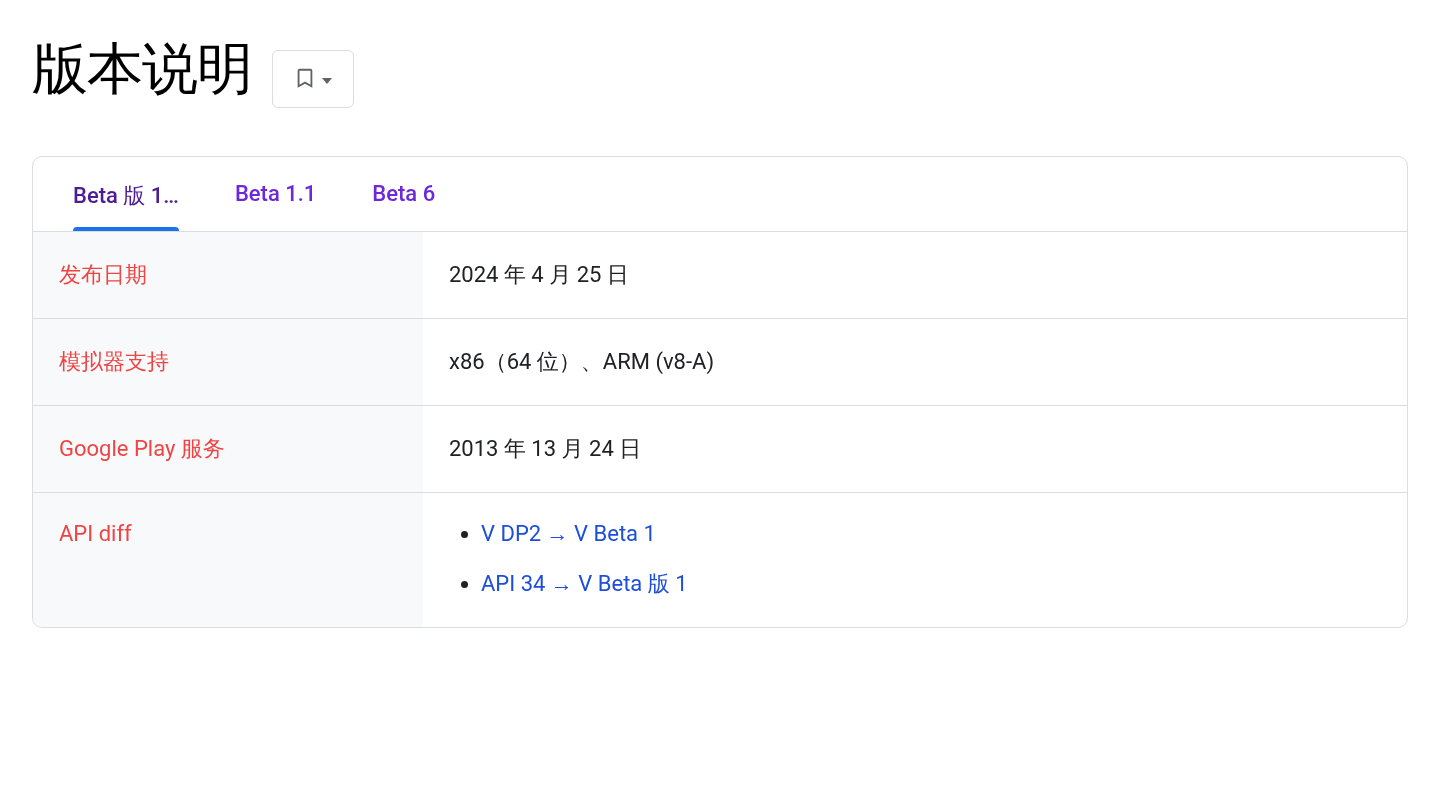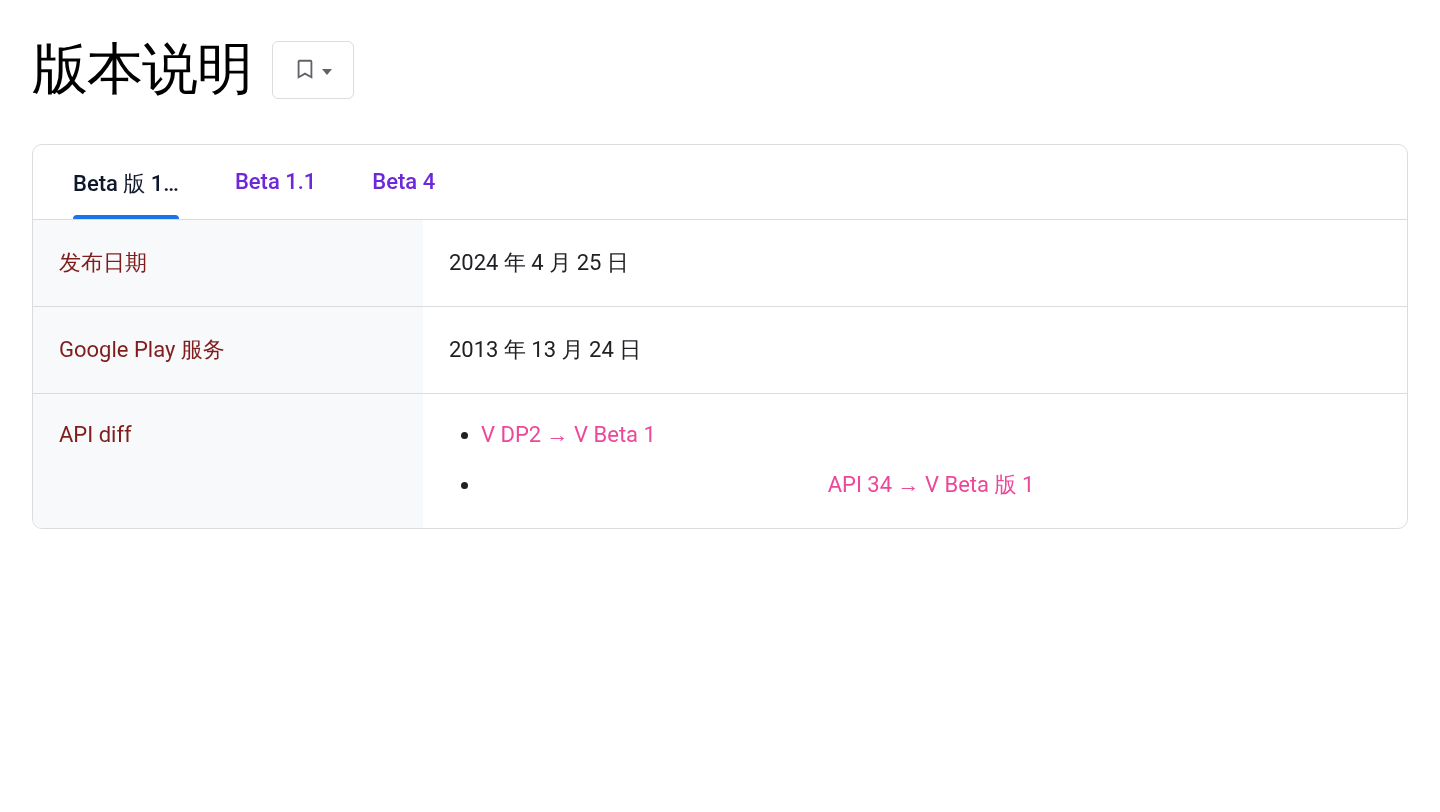--- a/index.html
+++ b/index.html
@@ -8,23 +8,23 @@
       box-sizing: border-box;
     }
     body {
       font-family: -apple-system, BlinkMacSystemFont, "Segoe UI", Roboto, "Helvetica Neue", Arial, sans-serif;
       background: #fff;
       color: #202124;
       padding: 32px;
     }
     .header-row {
       display: flex;
-      align-items: center;
+      align-items: flex-end;
       gap: 20px;
-      margin-bottom: 36px;
+      margin-bottom: 48px;
     }
     .page-title {
       font-size: 56px;
       font-weight: 500;
       color: #000;
       letter-spacing: -1px;
     }
     .bookmark-btn {
       display: flex;
       align-items: center;
@@ -62,21 +62,21 @@
       font-weight: 500;
       color: #6d28d9;
       cursor: pointer;
       position: relative;
       white-space: nowrap;
       max-width: 130px;
       overflow: hidden;
       text-overflow: ellipsis;
     }
     .tab.active {
-      color: #0f172a;
+      color: #4c1d95;
     }
     .tab.active::after {
       content: "";
       position: absolute;
       bottom: 0;
       left: 0;
       right: 0;
       height: 4px;
       background: #1a73e8;
       border-radius: 4px 4px 0 0;
@@ -92,39 +92,38 @@
       border-bottom: none;
     }
     .table td {
       padding: 28px 26px;
       font-size: 22px;
       vertical-align: top;
     }
     .table td.label-cell {
       background: #f8f9fa;
       width: 390px;
-      color: #7f1d1d;
+      color: #ef4444;
       font-weight: 400;
     }
     .table td.value-cell {
       color: #202124;
     }
     .link-list {
       list-style: disc;
       padding-left: 32px;
     }
     .link-list li {
       margin-bottom: 22px;
     }
     .link-list li:last-child {
       margin-bottom: 0;
-      text-align: center;
     }
     .link-list a {
-      color: #ec4899;
+      color: #1d4ed8;
       text-decoration: none;
     }
   </style>
 </head>
 <body>
 
 <div class="header-row">
   <h1 class="page-title">版本说明</h1>
   <button class="bookmark-btn">
     <span>
@@ -137,28 +136,32 @@
         <path d="M0 0 L5 6 L10 0 Z"></path>
       </svg>
     </span>
   </button>
 </div>
 
 <div class="card">
   <div class="tabs">
     <div class="tab active">Beta 版 1…</div>
     <div class="tab">Beta 1.1</div>
-    <div class="tab">Beta 4</div>
+    <div class="tab">Beta 6</div>
   </div>
 
   <table class="table">
     <tbody>
       <tr>
         <td class="label-cell">发布日期</td>
         <td class="value-cell">2024 年 4 月 25 日</td>
+      </tr>
+      <tr>
+        <td class="label-cell">模拟器支持</td>
+        <td class="value-cell">x86（64 位）、ARM (v8-A)</td>
       </tr>
       <tr>
         <td class="label-cell">Google Play 服务</td>
         <td class="value-cell">2013 年 13 月 24 日</td>
       </tr>
       <tr>
         <td class="label-cell">API diff</td>
         <td class="value-cell">
           <ul class="link-list">
             <li><a href="#">V DP2 → V Beta 1</a></li>

